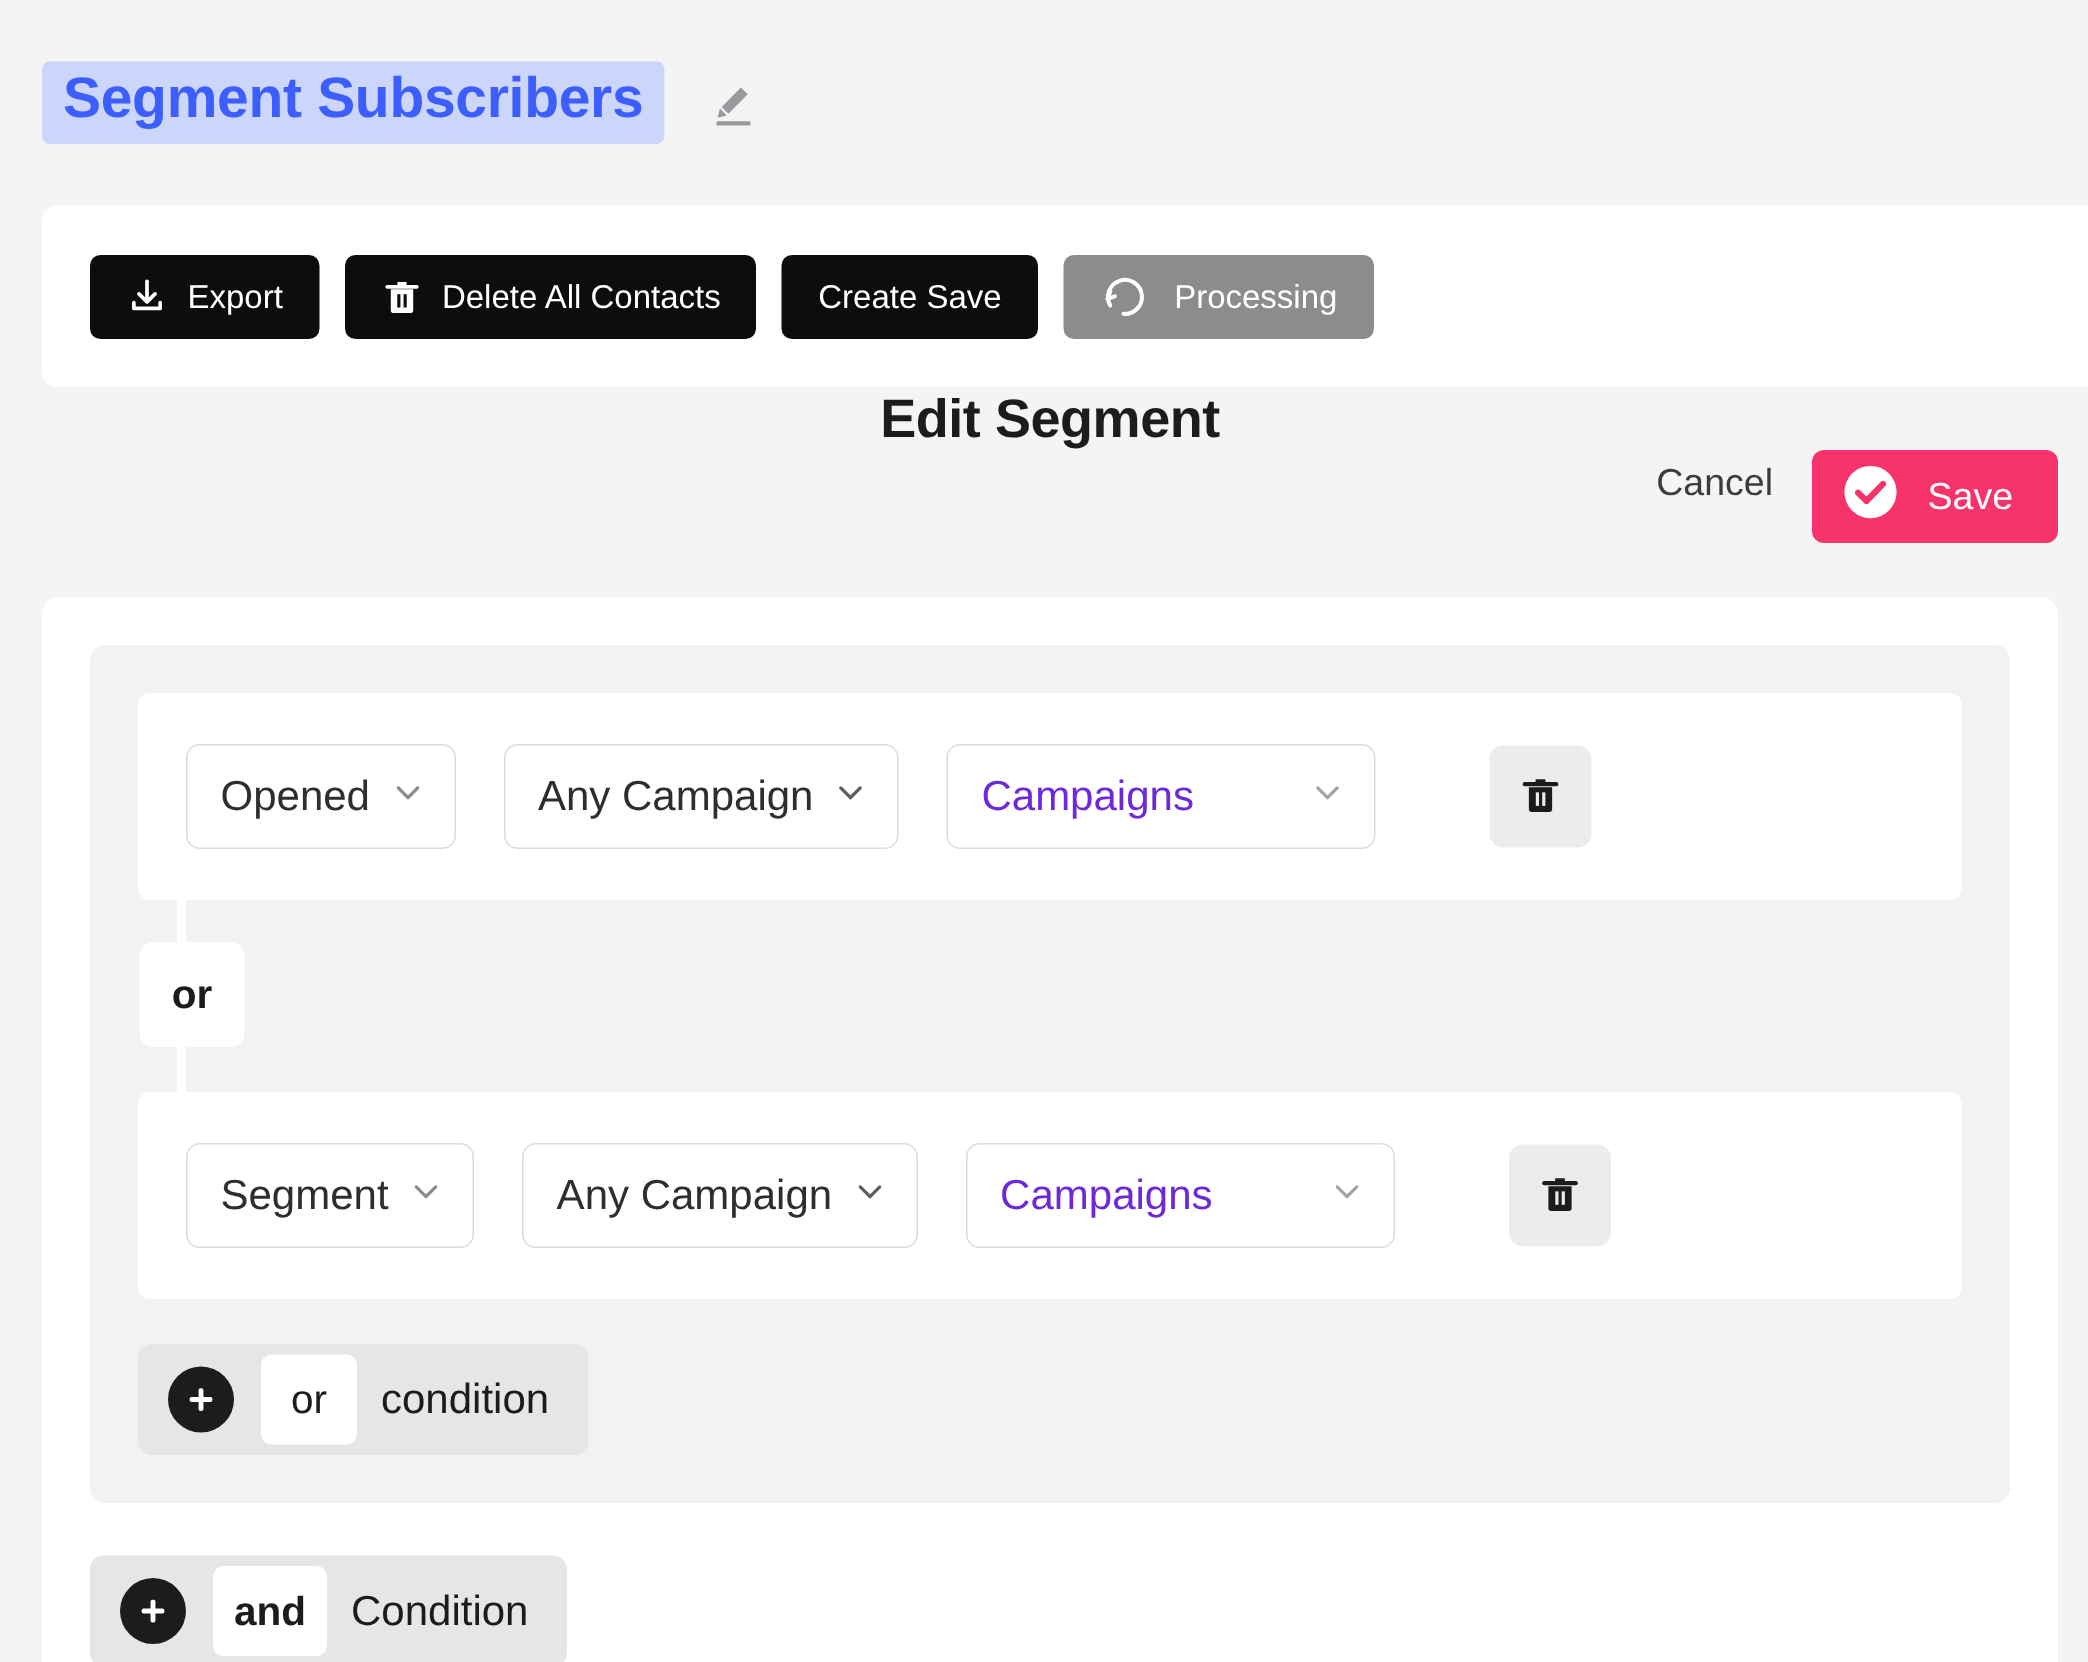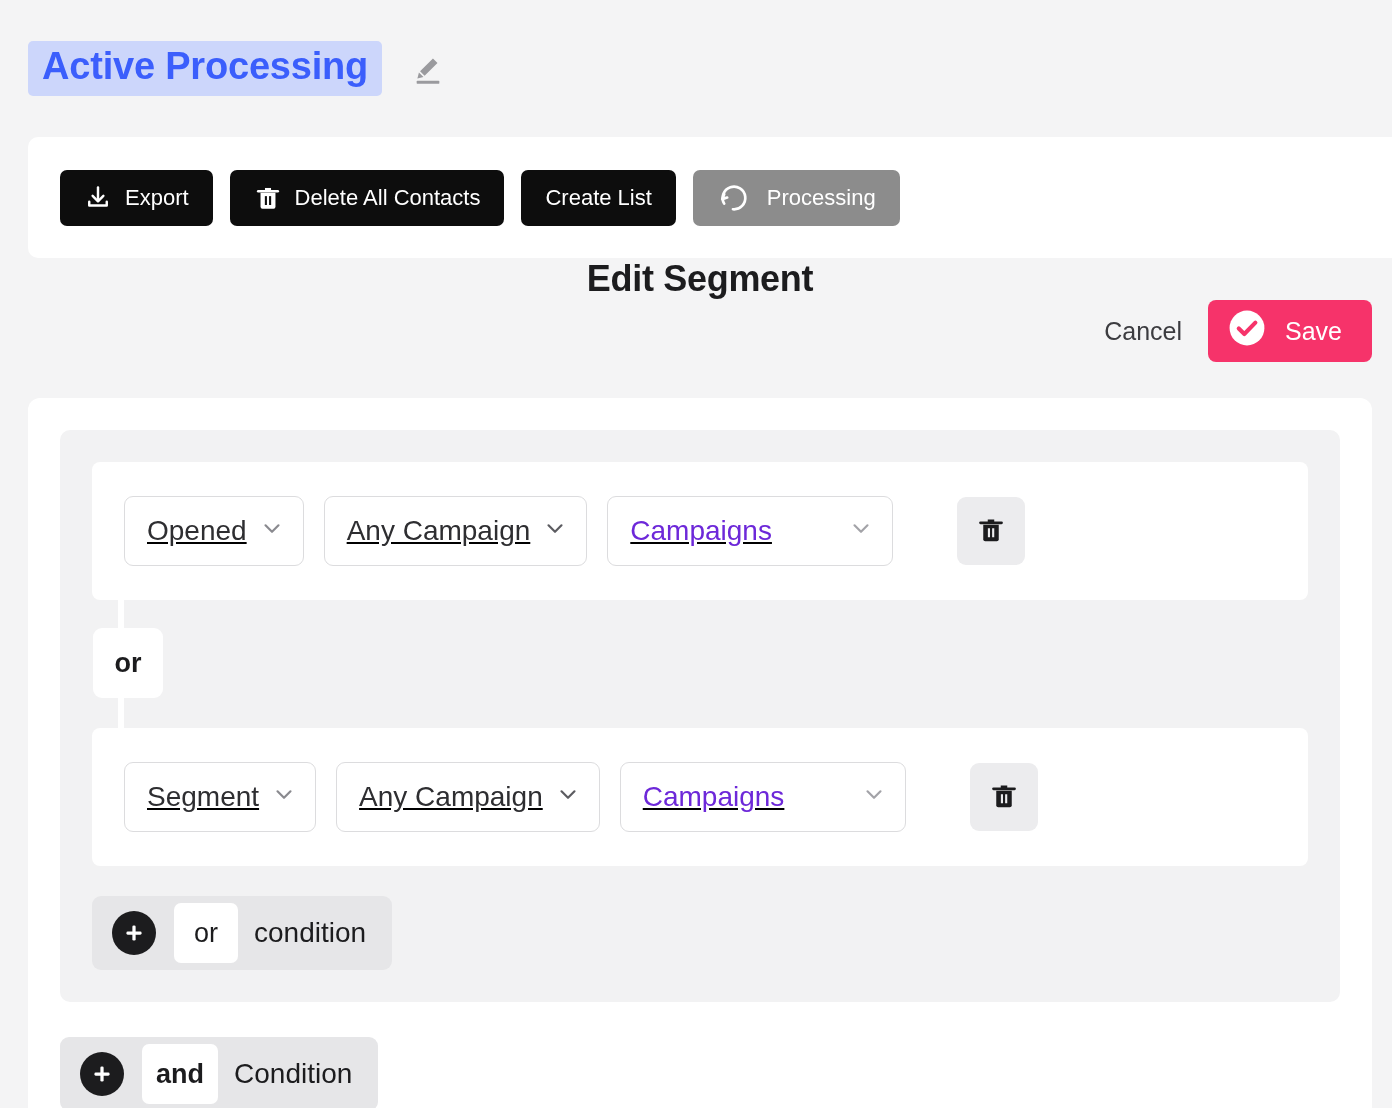--- a/index.html
+++ b/index.html
@@ -88,21 +88,21 @@
   }
   .edit-header h2 {
     font-size: 36px;
     font-weight: bold;
     color: #1c1c1e;
     letter-spacing: -0.3px;
   }
   .header-actions {
     margin-left: auto;
     display: flex;
-    align-items: center;
+    align-items: flex-start;
     gap: 22px;
   }
   .cancel-btn {
     background: none;
     border: none;
     font-family: "Liberation Sans", sans-serif;
     font-size: 25px;
     color: #3c3c40;
     cursor: pointer;
     padding: 8px 4px;
@@ -138,23 +138,22 @@
     border-radius: 10px;
     padding: 32px;
   }
   .cond-row {
     position: relative;
     background: #ffffff;
     border-radius: 8px;
     height: 138px;
     display: flex;
     align-items: center;
-    gap: 20px;
+    gap: 32px;
     padding: 0 32px;
-    text-decoration: underline;
   }
   .select {
     display: inline-flex;
     align-items: center;
     justify-content: space-between;
     height: 70px;
     border: 1px solid #dcdcde;
     border-radius: 9px;
     background: #ffffff;
     font-family: "Liberation Sans", sans-serif;
@@ -251,21 +250,21 @@
   .add-or-wrap { margin-top: 30px; }
   .add-and-wrap {
     position: absolute;
     left: 32px; top: 639px;
   }
 </style>
 </head>
 <body>
 
 <div class="title-row">
-  <span class="seg-title">Active Processing</span>
+  <span class="seg-title">Segment Subscribers</span>
   <span class="edit-pencil">
     <svg width="34" height="34" viewBox="0 0 24 24" fill="none">
       <path d="M15.5 4.5l3.2 3.2-9.1 9.1-3.2-3.2 9.1-9.1z" fill="#9a9a9e"></path>
       <path d="M5.6 14.4l3.2 3.2-4.3 1.1 1.1-4.3z" fill="#9a9a9e"></path>
       <rect x="4" y="20.3" width="16" height="2.1" rx="0.6" fill="#9a9a9e"></rect>
     </svg>
   </span>
 </div>
 
 <div class="toolbar-band">
@@ -287,21 +286,21 @@
         <path d="M9.4 3.4h5.2v2.8H9.4z" fill="#fff"></path>
         <path d="M5.6 7.6h12.8v12a1.6 1.6 0 01-1.6 1.6H7.2a1.6 1.6 0 01-1.6-1.6v-12z" fill="#fff"></path>
         <rect x="9.3" y="10.4" width="1.8" height="7.6" fill="#0d0d0d"></rect>
         <rect x="12.9" y="10.4" width="1.8" height="7.6" fill="#0d0d0d"></rect>
       </svg>
     </span>
     <span>Delete All Contacts</span>
   </button>
 
   <button class="btn">
-    <span>Create List</span>
+    <span>Create Save</span>
   </button>
 
 
   <button class="btn disabled">
     <span class="ico">
       <svg width="34" height="34" viewBox="0 0 24 24" fill="none">
         <path d="M20 12a8 8 0 11-3.4-6.5" stroke="#fff" stroke-width="1.9" stroke-linecap="round" transform="rotate(150 12 12)"></path>
         <path d="M5.1 9.4l-1.4 3.4 3.5-1.1" stroke="#fff" stroke-width="1.9" stroke-linecap="round" stroke-linejoin="round"></path>
       </svg>
     </span>

